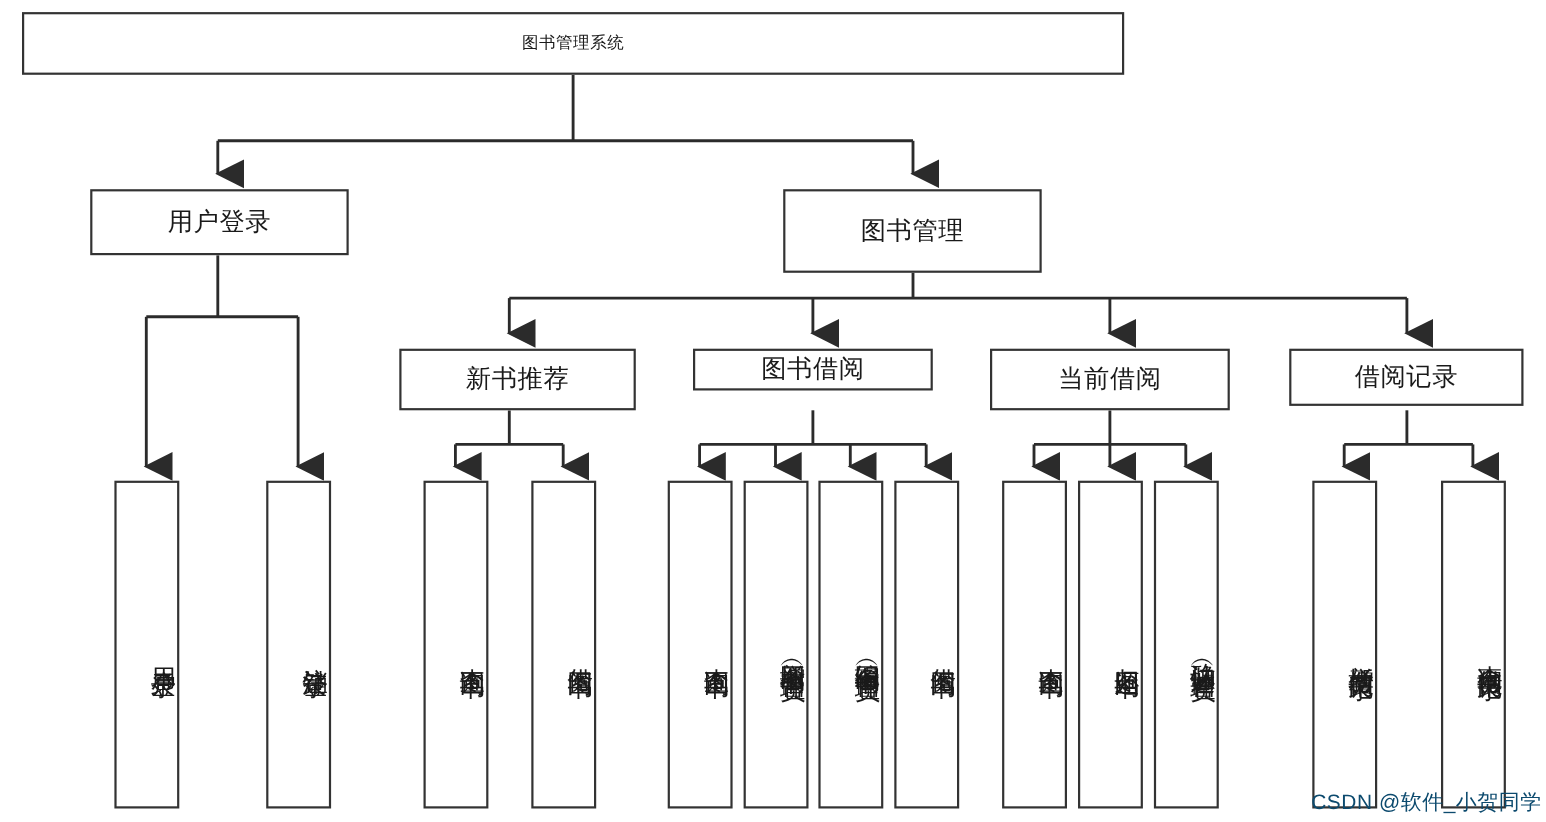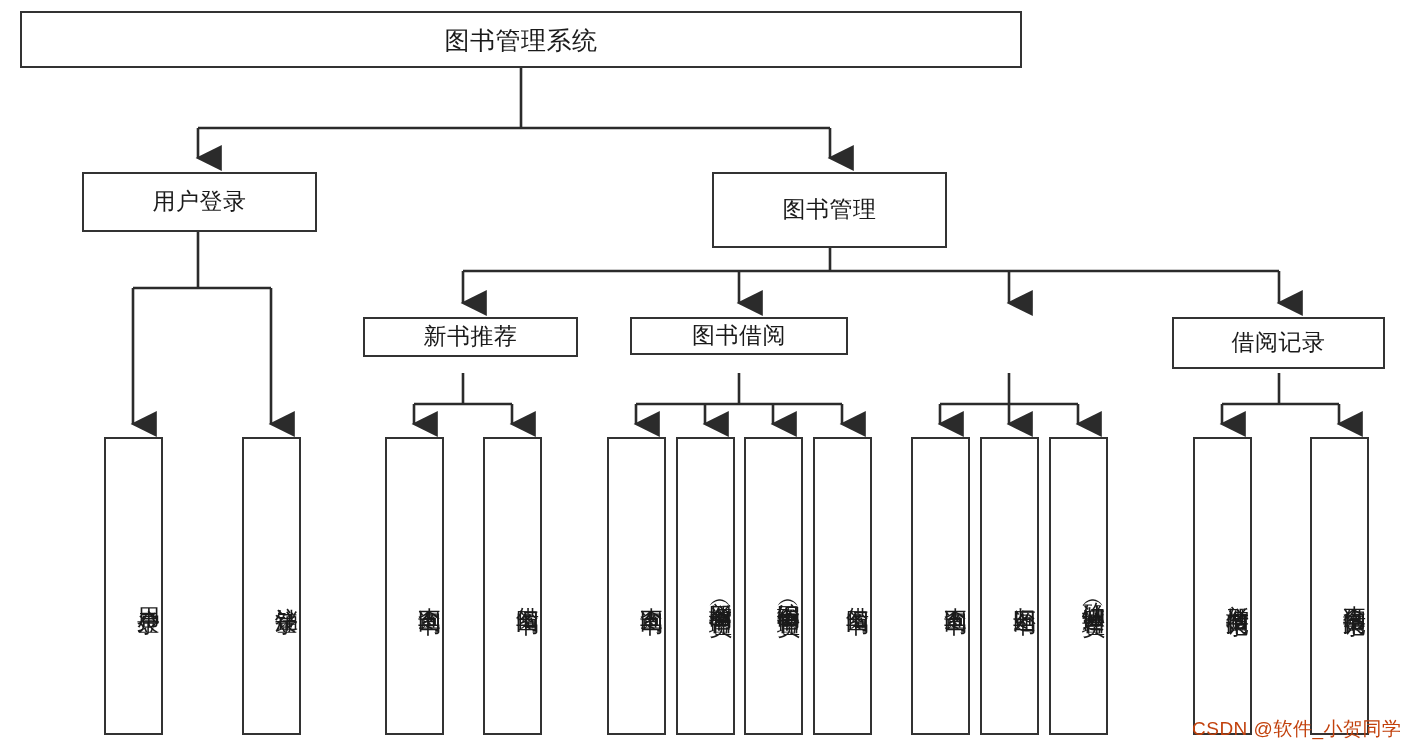--- a/index.html
+++ b/index.html
@@ -35,41 +35,41 @@
     justify-content: center;
     color: #1a1a1a;
   }
   .node-h {
     font-size: 23px;
     letter-spacing: 0.5px;
     line-height: 1.2;
     white-space: nowrap;
   }
   .root {
-    font-size: 25px;
+    font-size: 15px;
   }
   .leaf {
     writing-mode: vertical-rl;
     text-orientation: upright;
     align-items: flex-start;
     justify-content: center;
     padding-top: 14px;
     font-size: 23px;
     line-height: 1.05;
     letter-spacing: 2px;
   }
   .leaf-inner {
     writing-mode: vertical-rl;
     text-orientation: upright;
     letter-spacing: 2px;
   }
   .watermark {
     position: absolute;
     font-size: 19px;
-    color: #c2410c;
+    color: #0c4a6e;
     white-space: nowrap;
     letter-spacing: 0.5px;
   }
 </style>
 </head>
 <body>
 
 <div id="canvas">
 
   <svg class="wires" viewBox="0 0 1405 747">
@@ -126,25 +126,28 @@
     <span>图书管理系统</span>
   </div>
 
   <div class="node node-h" style="left:82px; top:172px; width:235px; height:60px;">
     <span>用户登录</span>
   </div>
   <div class="node node-h" style="left:712px; top:172px; width:235px; height:76px;">
     <span>图书管理</span>
   </div>
 
-  <div class="node node-h" style="left:363px; top:317px; width:215px; height:40px;">
+  <div class="node node-h" style="left:363px; top:317px; width:215px; height:56px;">
     <span>新书推荐</span>
   </div>
   <div class="node node-h" style="left:630px; top:317px; width:218px; height:38px;">
     <span>图书借阅</span>
+  </div>
+  <div class="node node-h" style="left:900px; top:317px; width:218px; height:56px;">
+    <span>当前借阅</span>
   </div>
   <div class="node node-h" style="left:1172px; top:317px; width:213px; height:52px;">
     <span>借阅记录</span>
   </div>
 
   <div class="node leaf" style="left:104px; top:437px; width:59px; height:298px;">
     <span class="leaf-inner">用户登录</span>
   </div>
   <div class="node leaf" style="left:242px; top:437px; width:59px; height:298px;">
     <span class="leaf-inner">注销登录</span>

